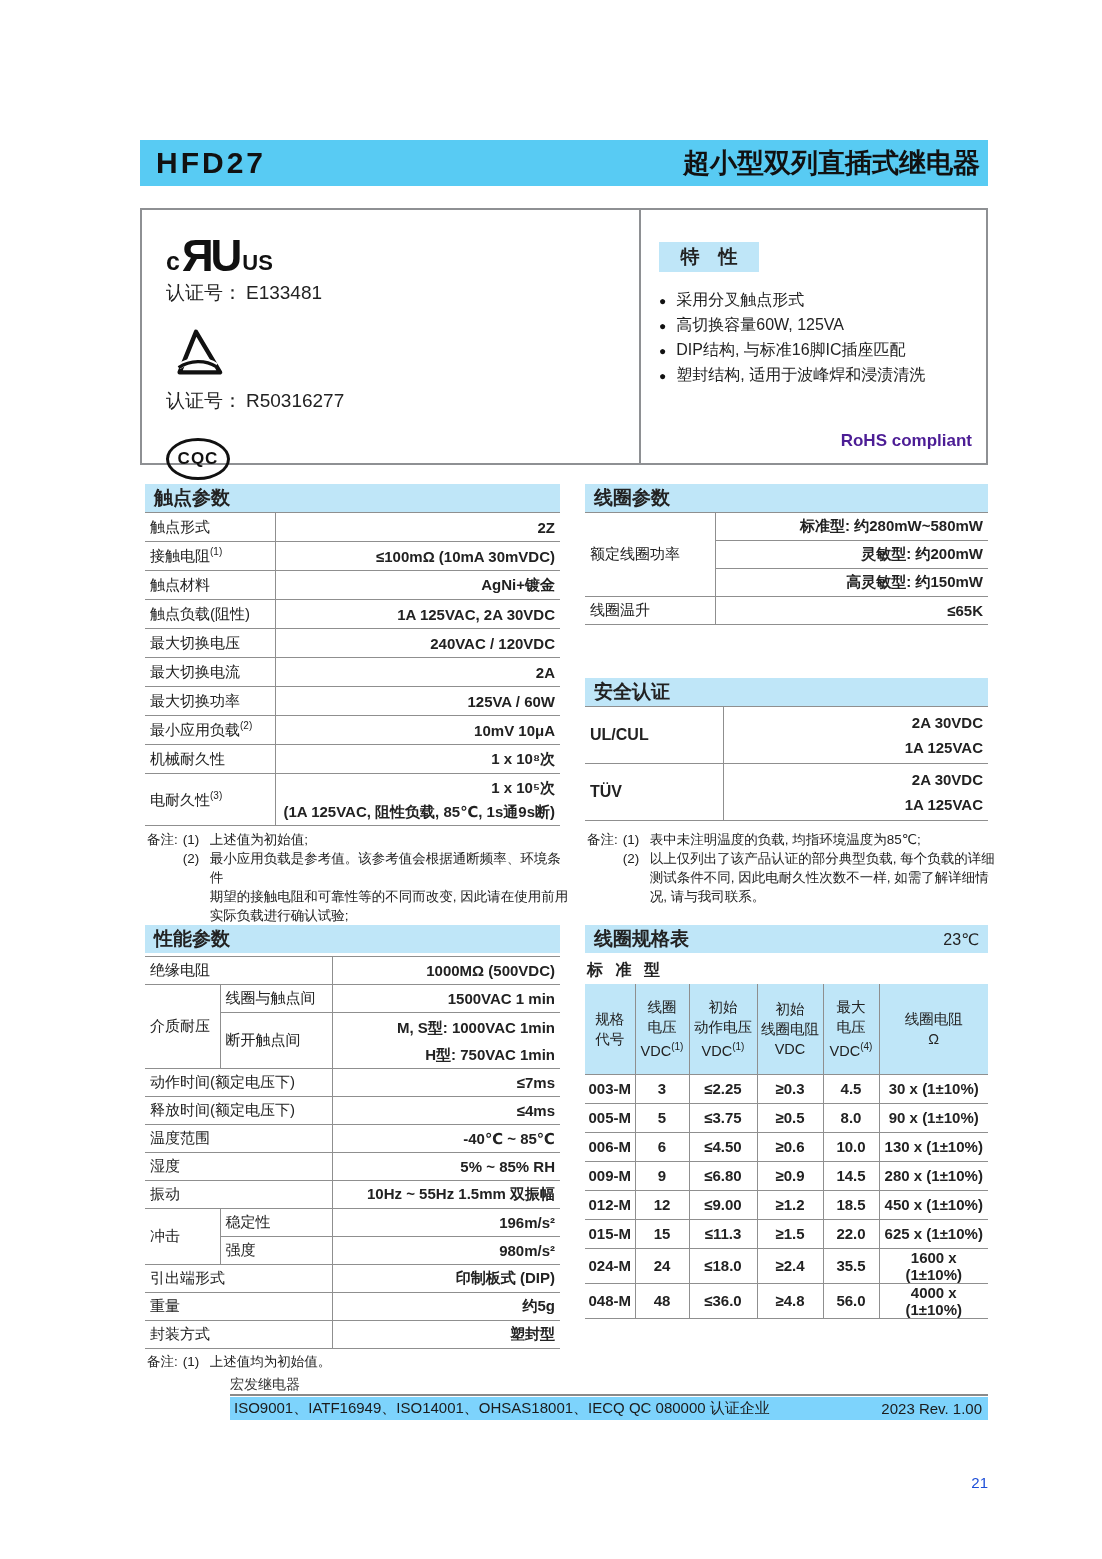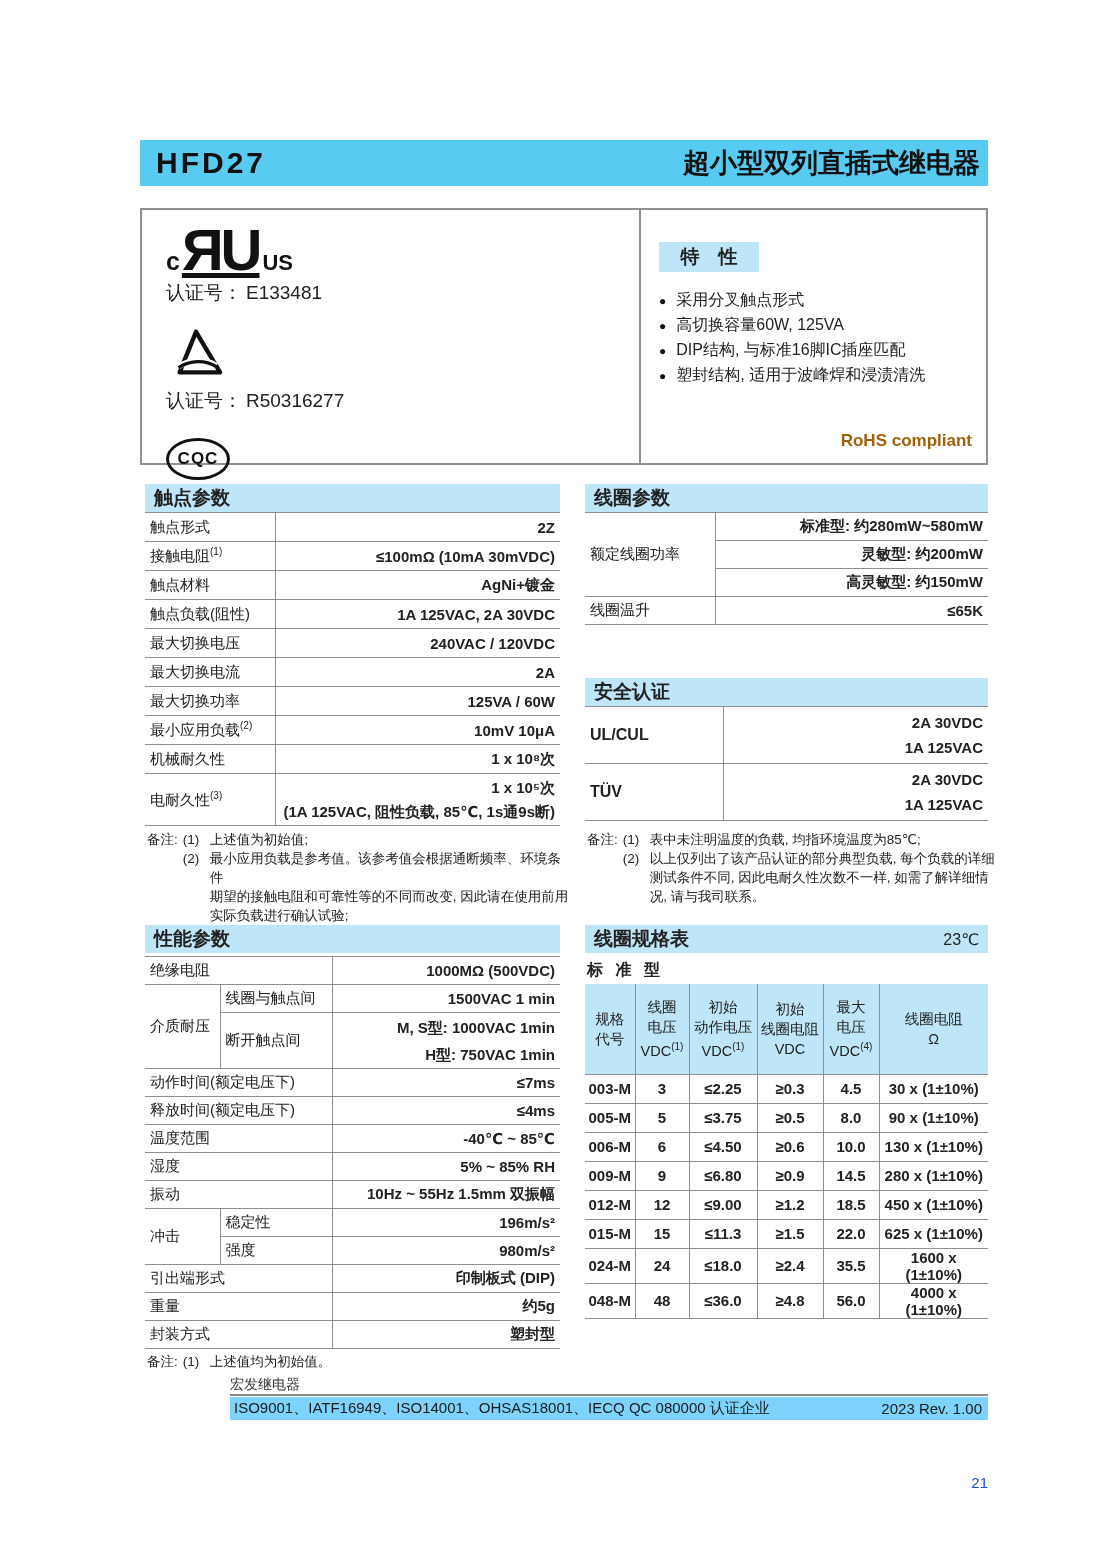--- a/index.html
+++ b/index.html
@@ -13,33 +13,33 @@
               display:flex; justify-content:space-between; align-items:center; padding:0 8px 0 16px; }
   .titlebar .model { font-size:30px; font-weight:bold; letter-spacing:3px; color:#111; }
   .titlebar .pname { font-size:27px; font-weight:bold; color:#111; }
 
   
   .certbox { left:140px; top:208px; width:848px; height:257px; border:2px solid #8e9093; display:flex; }
   .cert-left { width:497px; padding:14px 0 0 24px; }
   .cert-right { flex:1; border-left:2px solid #8e9093; padding:14px 20px 10px 18px; position:relative; }
   .ul-logo { display:flex; align-items:flex-end; height:50px; color:#111; }
   .ul-c { font-size:25px; font-weight:bold; line-height:1; margin-right:2px; }
-  .ul-mark { font-size:58px; font-weight:bold; line-height:0.82; letter-spacing:-3px;text-decoration:underline; }
+  .ul-mark { font-size:44px; font-weight:bold; line-height:0.82; letter-spacing:-3px; }
   .ul-us { font-size:22px; font-weight:bold; line-height:1; margin-left:3px; }
   .certline { font-size:19px; margin-top:6px; color:#222; }
   .certline .num { margin-left:4px; }
   .tuv-logo { margin-top:22px; width:60px; height:54px; }
   .cqc-logo { margin-top:24px; width:64px; height:42px; border:3px solid #111; border-radius:50%;
               display:flex; align-items:center; justify-content:center; font-weight:bold; font-size:17px; letter-spacing:1px; color:#111; }
   .feat-title { width:100px; height:30px; background:#BFE6F8; font-size:19px; font-weight:bold;
                 display:flex; align-items:center; justify-content:center; margin:18px 0 16px 0; color:#222; }
   .feat-list { list-style:none; }
   .feat-list li { display:flex; align-items:baseline; font-size:16px; line-height:24px; color:#222; }
   .bullet { font-size:12px; margin-right:10px; color:#111; }
-  .rohs { position:absolute; right:14px; bottom:12px; font-size:17px; font-weight:bold; color:#a16207; }
+  .rohs { position:absolute; right:14px; bottom:12px; font-size:17px; font-weight:bold; color:#4c1d95; }
 
   
   .secbar { height:28px; background:#BFE6F8; font-size:19px; font-weight:bold; color:#222;
             display:flex; align-items:center; padding-left:9px; }
   .secbar .temp { margin-left:auto; padding-right:9px; font-size:16px; font-weight:normal; }
 
   
   table { border-collapse:collapse; table-layout:fixed; width:100%; }
   td { font-size:15px; padding:0 5px; color:#222; }
 

